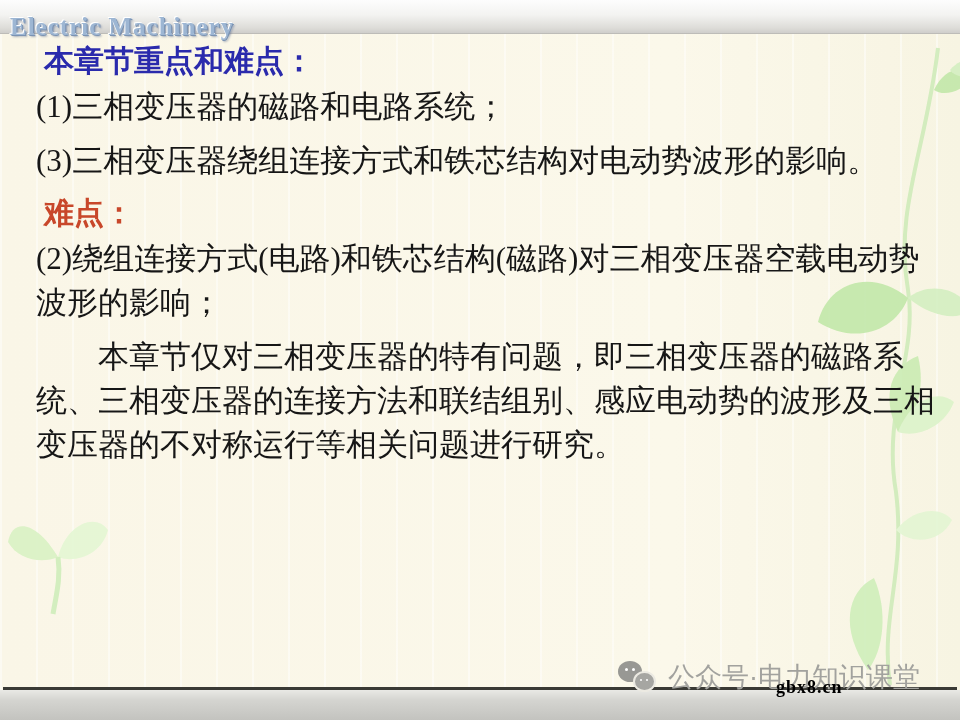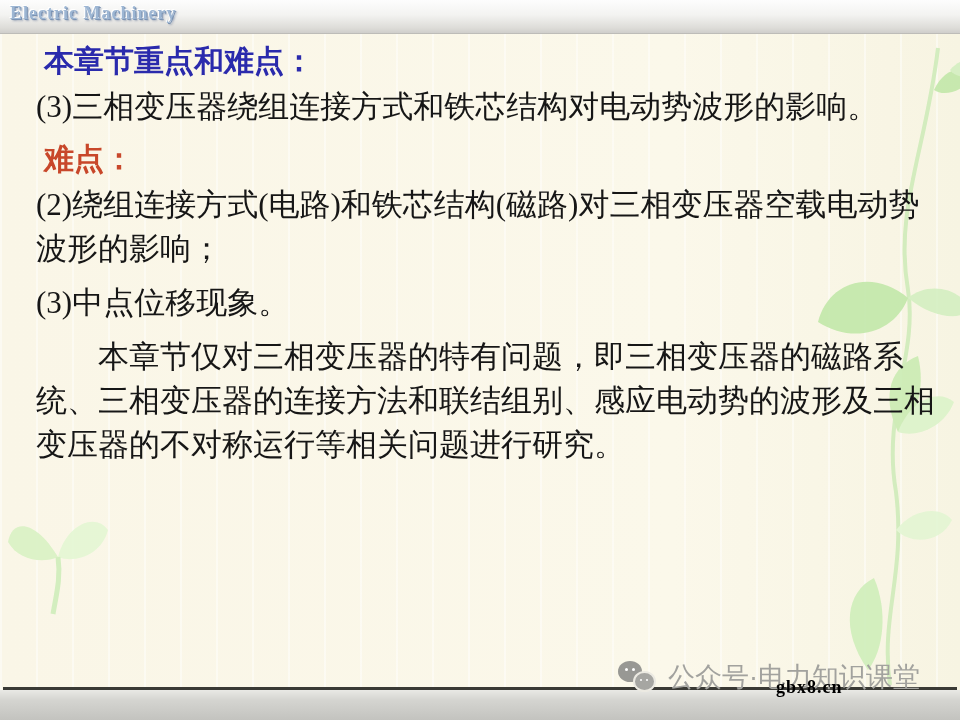--- a/index.html
+++ b/index.html
@@ -16,22 +16,22 @@
     font-family:"Liberation Serif","DejaVu Serif",serif;
   }
   
   .topbar{
     position:absolute;left:0;top:0;width:960px;height:33px;
     background:linear-gradient(to bottom,#fdfdfd 0%,#f3f3f1 45%,#dddcd8 85%,#cfcecb 100%);
     border-bottom:1px solid #bdbcb8;
     z-index:2;
   }
   .logo{
-    position:absolute;left:10px;top:3px;
-    font-size:18px;font-weight:bold;letter-spacing:1px;
+    position:absolute;left:10px;top:13px;
+    font-size:25px;font-weight:bold;letter-spacing:1px;
     color:#9db6d3;
     text-shadow:-1px -1px 0 #ffffff, 1px 1px 0 #7b93b3, 2px 2px 2px rgba(70,90,130,0.45);
   }
   
   .deco{position:absolute;z-index:0;pointer-events:none;}
   .deco-right{right:0;top:30px;}
   .deco-left{left:6px;top:502px;}
   
   .content{
     position:absolute;left:0;top:33px;width:960px;z-index:1;
@@ -124,27 +124,27 @@
       <path d="M52,55 C30,18 6,16 2,40 C12,58 36,62 52,55 Z" fill="#d9f2c4"></path>
       <path d="M52,55 C60,22 90,10 102,28 C96,52 70,62 52,55 Z" fill="#e4f7d4"></path>
       <path d="M52,55 C55,76 50,94 47,112" fill="none" stroke="#cfeebb" stroke-width="5"></path>
     </g>
   </svg>
 
   <div class="content">
     <div class="title">本章节重点和难点：</div>
 
     <div class="list">
+      <div class="item">(1)三相变压器的磁路和电路系统；</div>
       <div class="item">(3)三相变压器绕组连接方式和铁芯结构对电动势波形的影响。</div>
     </div>
 
     <div class="heading second">难点：</div>
     <div class="list">
       <div class="item">(2)绕组连接方式(电路)和铁芯结构(磁路)对三相变压器空载电动势波形的影响；</div>
-      <div class="item">(3)中点位移现象。</div>
     </div>
 
     <p class="summary">本章节仅对三相变压器的特有问题，即三相变压器的磁路系统、三相变压器的连接方法和联结组别、感应电动势的波形及三相变压器的不对称运行等相关问题进行研究。</p>
   </div>
 
   <div class="footer-line"></div>
   <div class="footerbar"></div>
 
   <div class="watermark">
     <span class="wx-icon">

